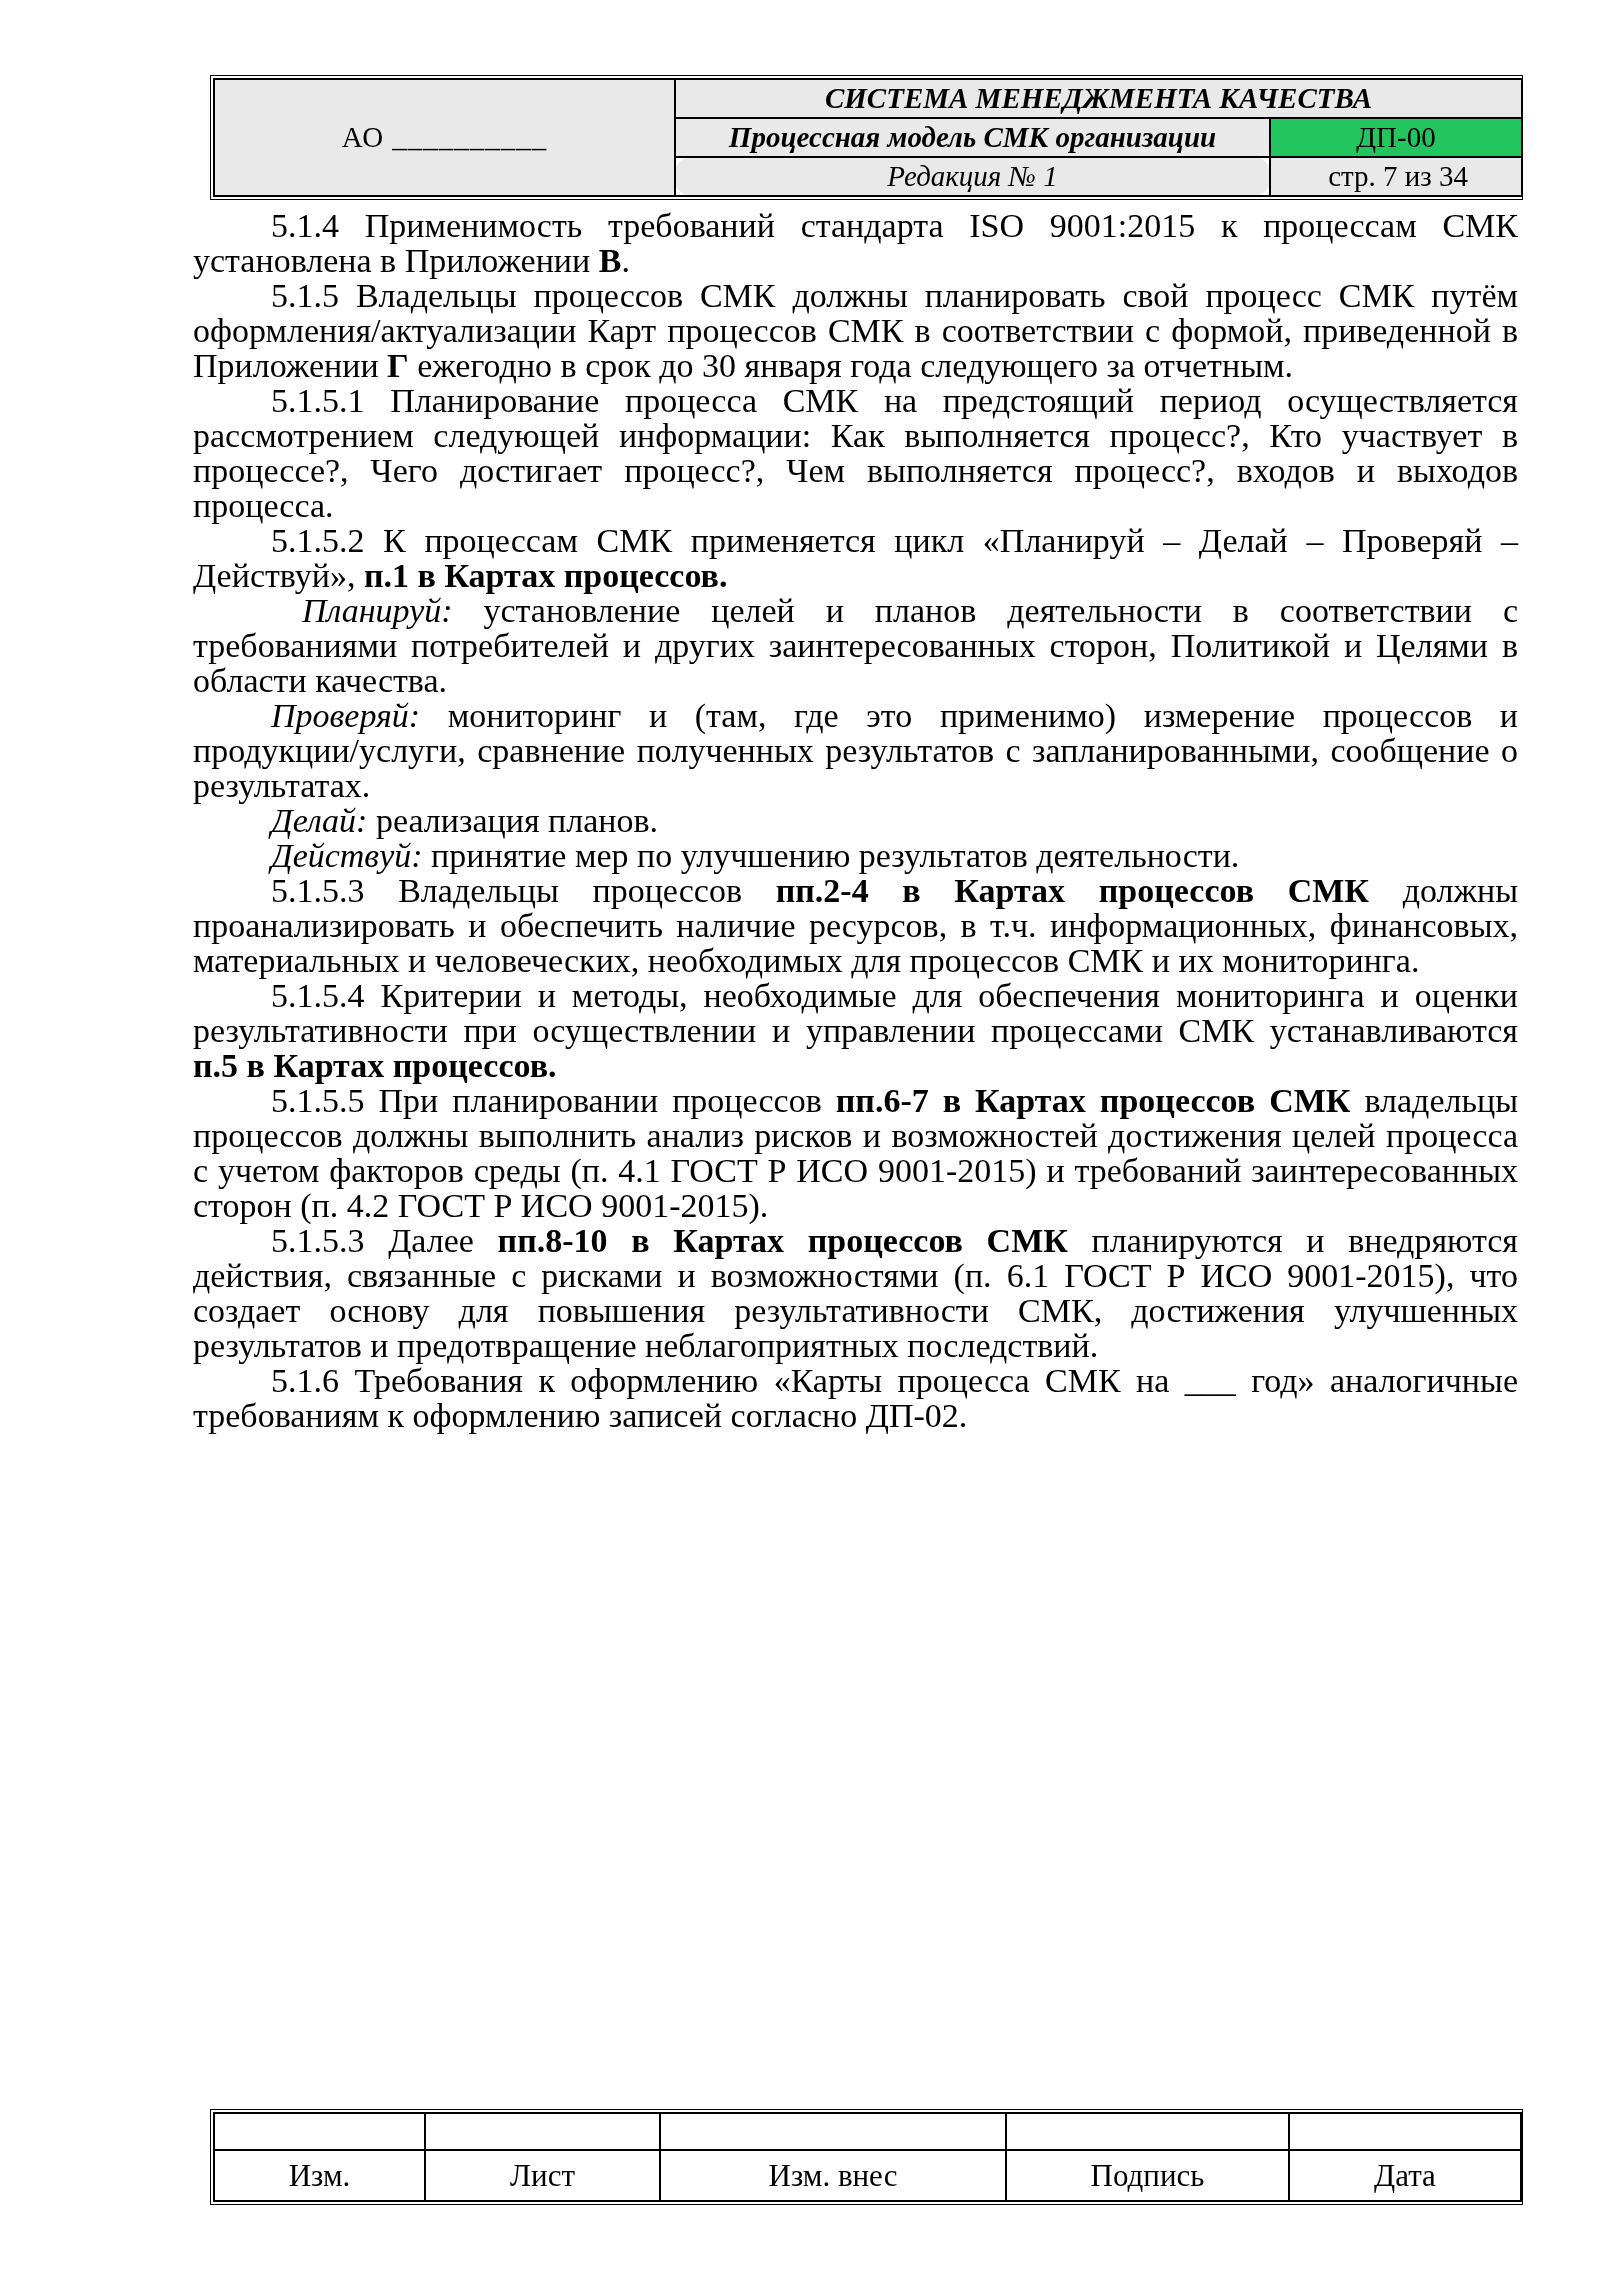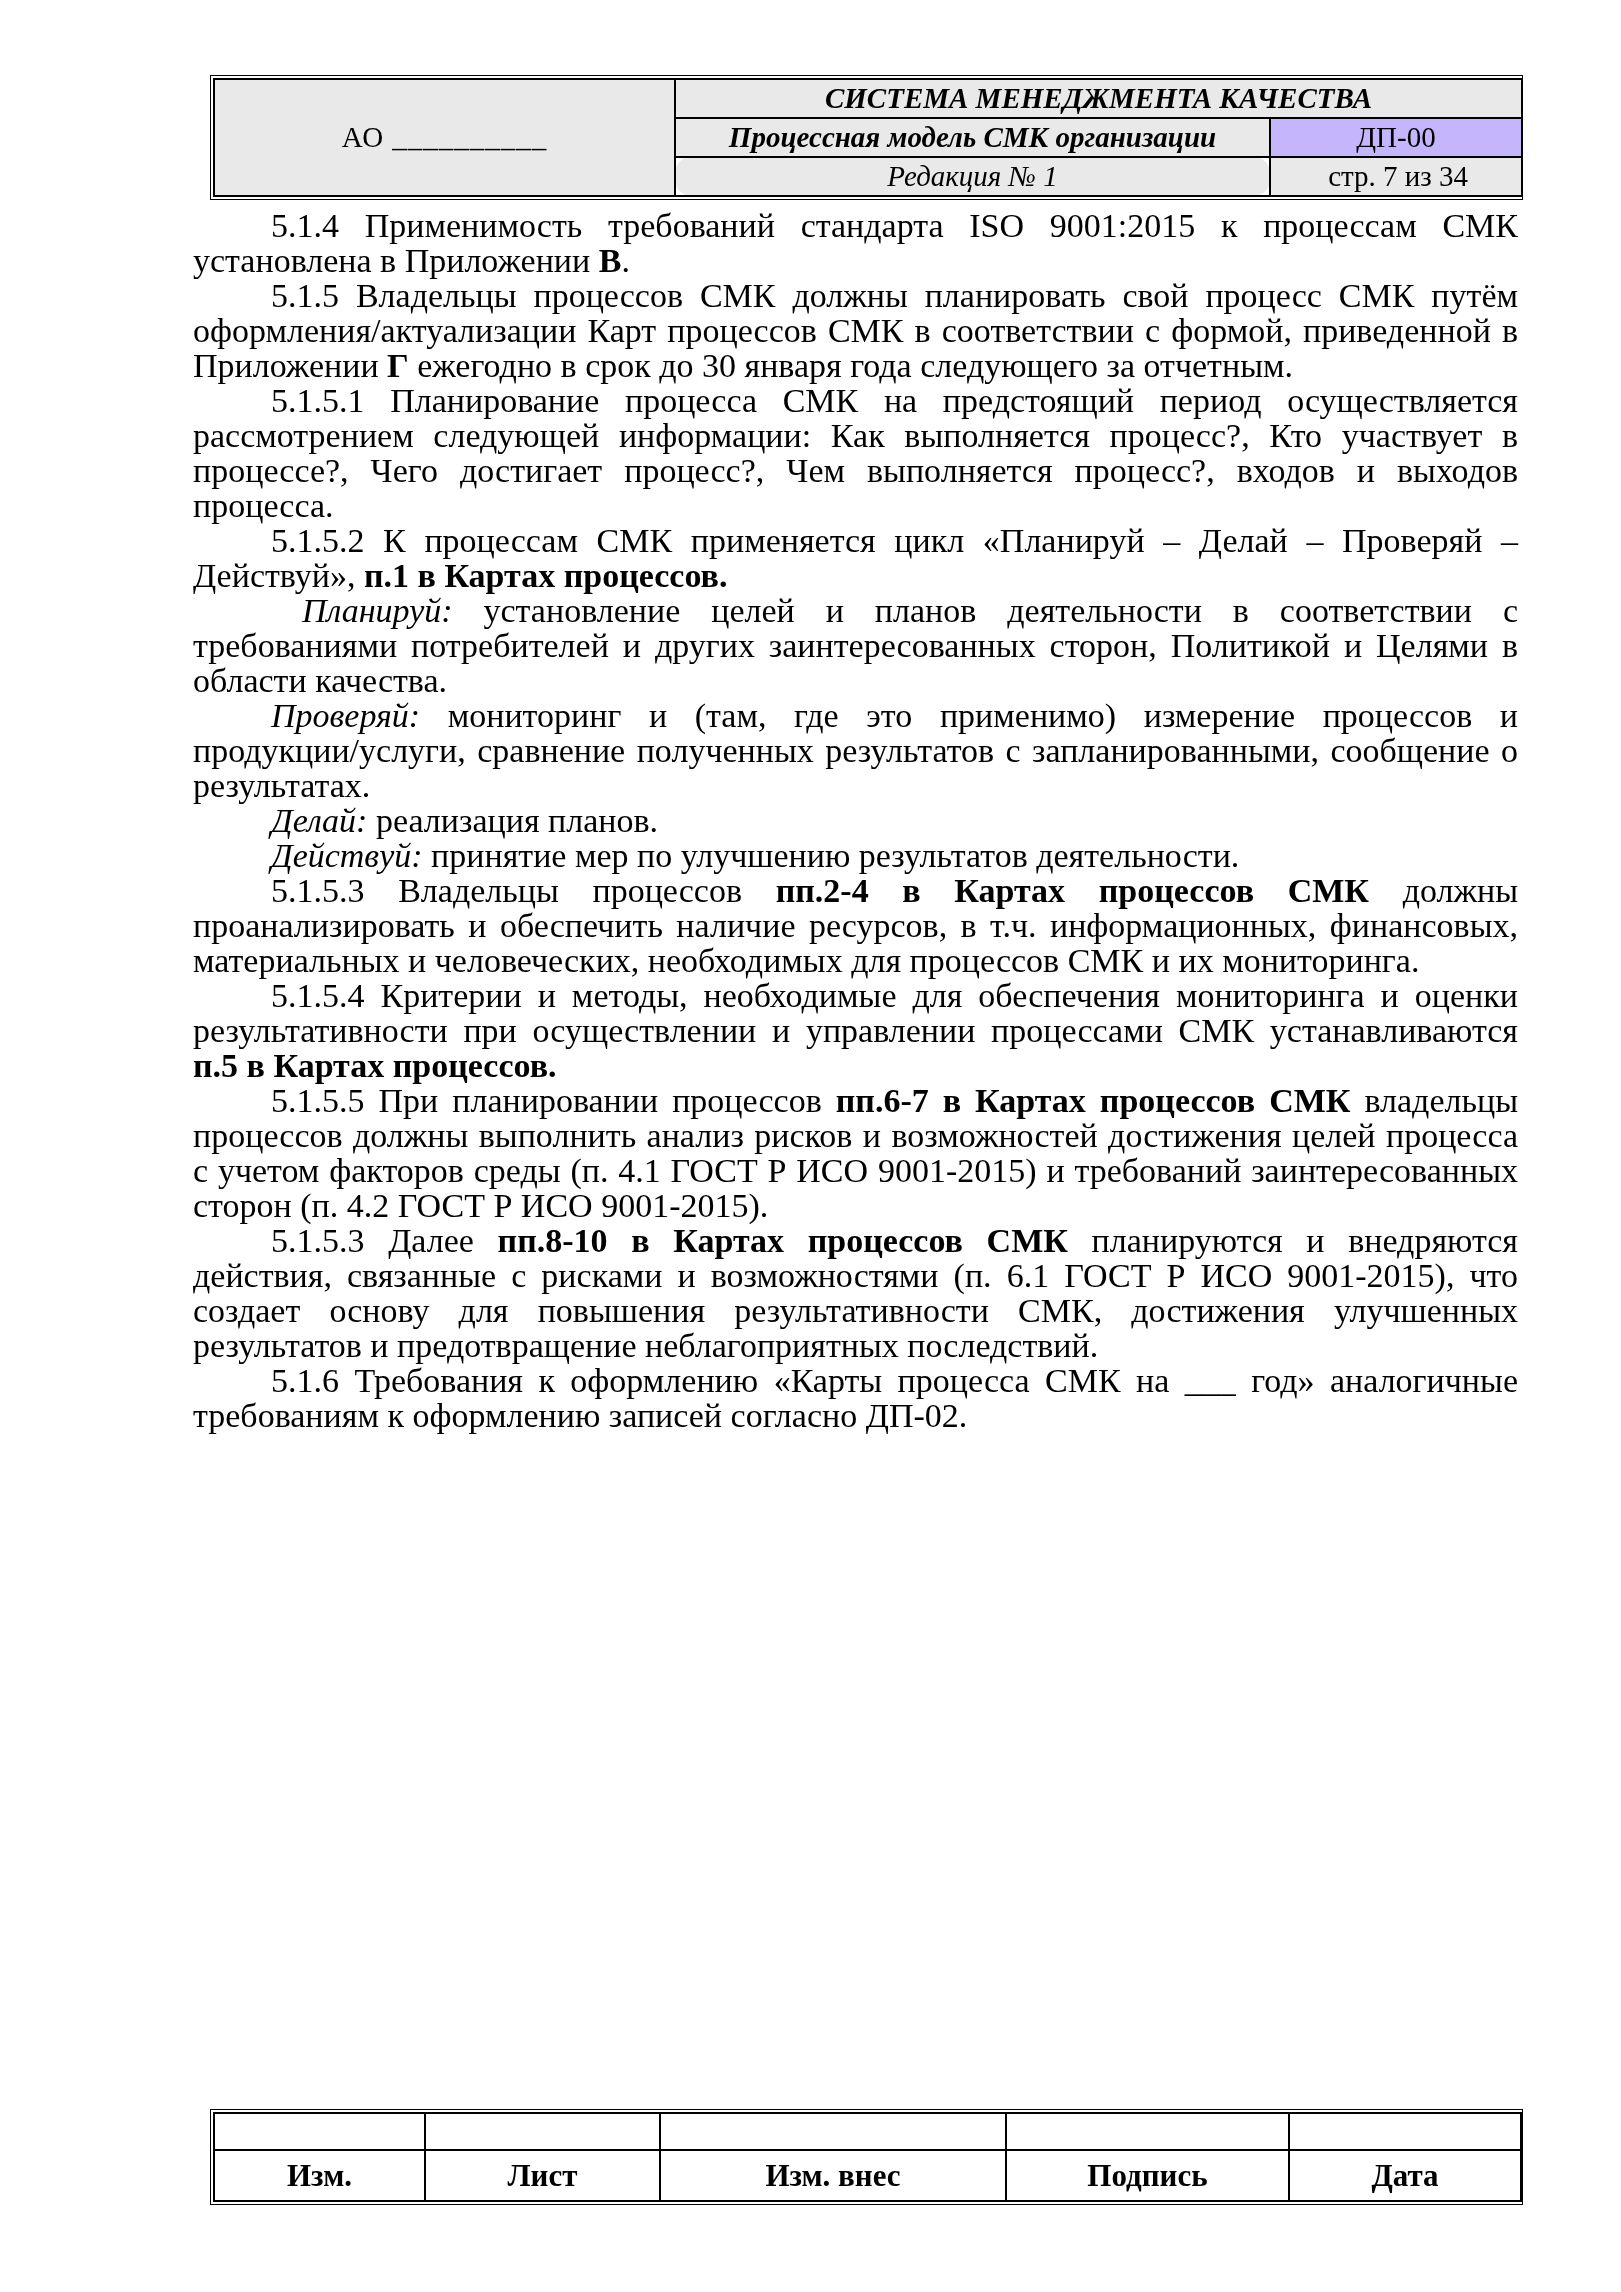--- a/index.html
+++ b/index.html
@@ -49,42 +49,42 @@
     font-size:34px;
     line-height:35px;
     text-align:justify;
   }
   .para{margin:0;text-indent:78px;}
   .b{font-weight:bold;}
   .i{font-style:italic;}
 
   .footer-tbl td{background:#ffffff;font-size:31px;}
   .footer-tbl .empty-row td{height:35px;}
-  .footer-tbl .label-row td{height:49px;font-weight:bold;}
+  .footer-tbl .label-row td{height:49px;font-weight:normal;}
 </style>
 </head>
 <body>
 
 <div class="page">
 
   <div class="tbl-wrap header-pos">
     <table class="doc-tbl header-tbl">
       <colgroup>
         <col style="width:461px">
         <col style="width:595px">
         <col style="width:252px">
       </colgroup>
       <tbody>
         <tr>
           <td rowspan="3" class="org-cell hdr-bg" style="background: rgb(233, 233, 233);">АО __________</td>
           <td colspan="2" class="sys-title-cell hdr-bg" style="background: rgb(233, 233, 233); border-radius: 6px;">СИСТЕМА МЕНЕДЖМЕНТА КАЧЕСТВА</td>
         </tr>
         <tr>
           <td class="doc-title-cell hdr-bg" style="background: rgb(233, 233, 233);">Процессная модель СМК организации</td>
-          <td class="code-cell hdr-bg" style="background: #c4b5fd;">ДП-00</td>
+          <td class="code-cell hdr-bg" style="background: #22c55e;">ДП-00</td>
         </tr>
         <tr>
           <td class="rev-cell hdr-bg" style="background: rgb(233, 233, 233);">Редакция № 1</td>
           <td class="page-cell hdr-bg" style="background: rgb(233, 233, 233); padding-left: 12px;">стр. 7 из 34</td>
         </tr>
       </tbody>
     </table>
   </div>
 
   <div class="body-text" id="doc-body">

